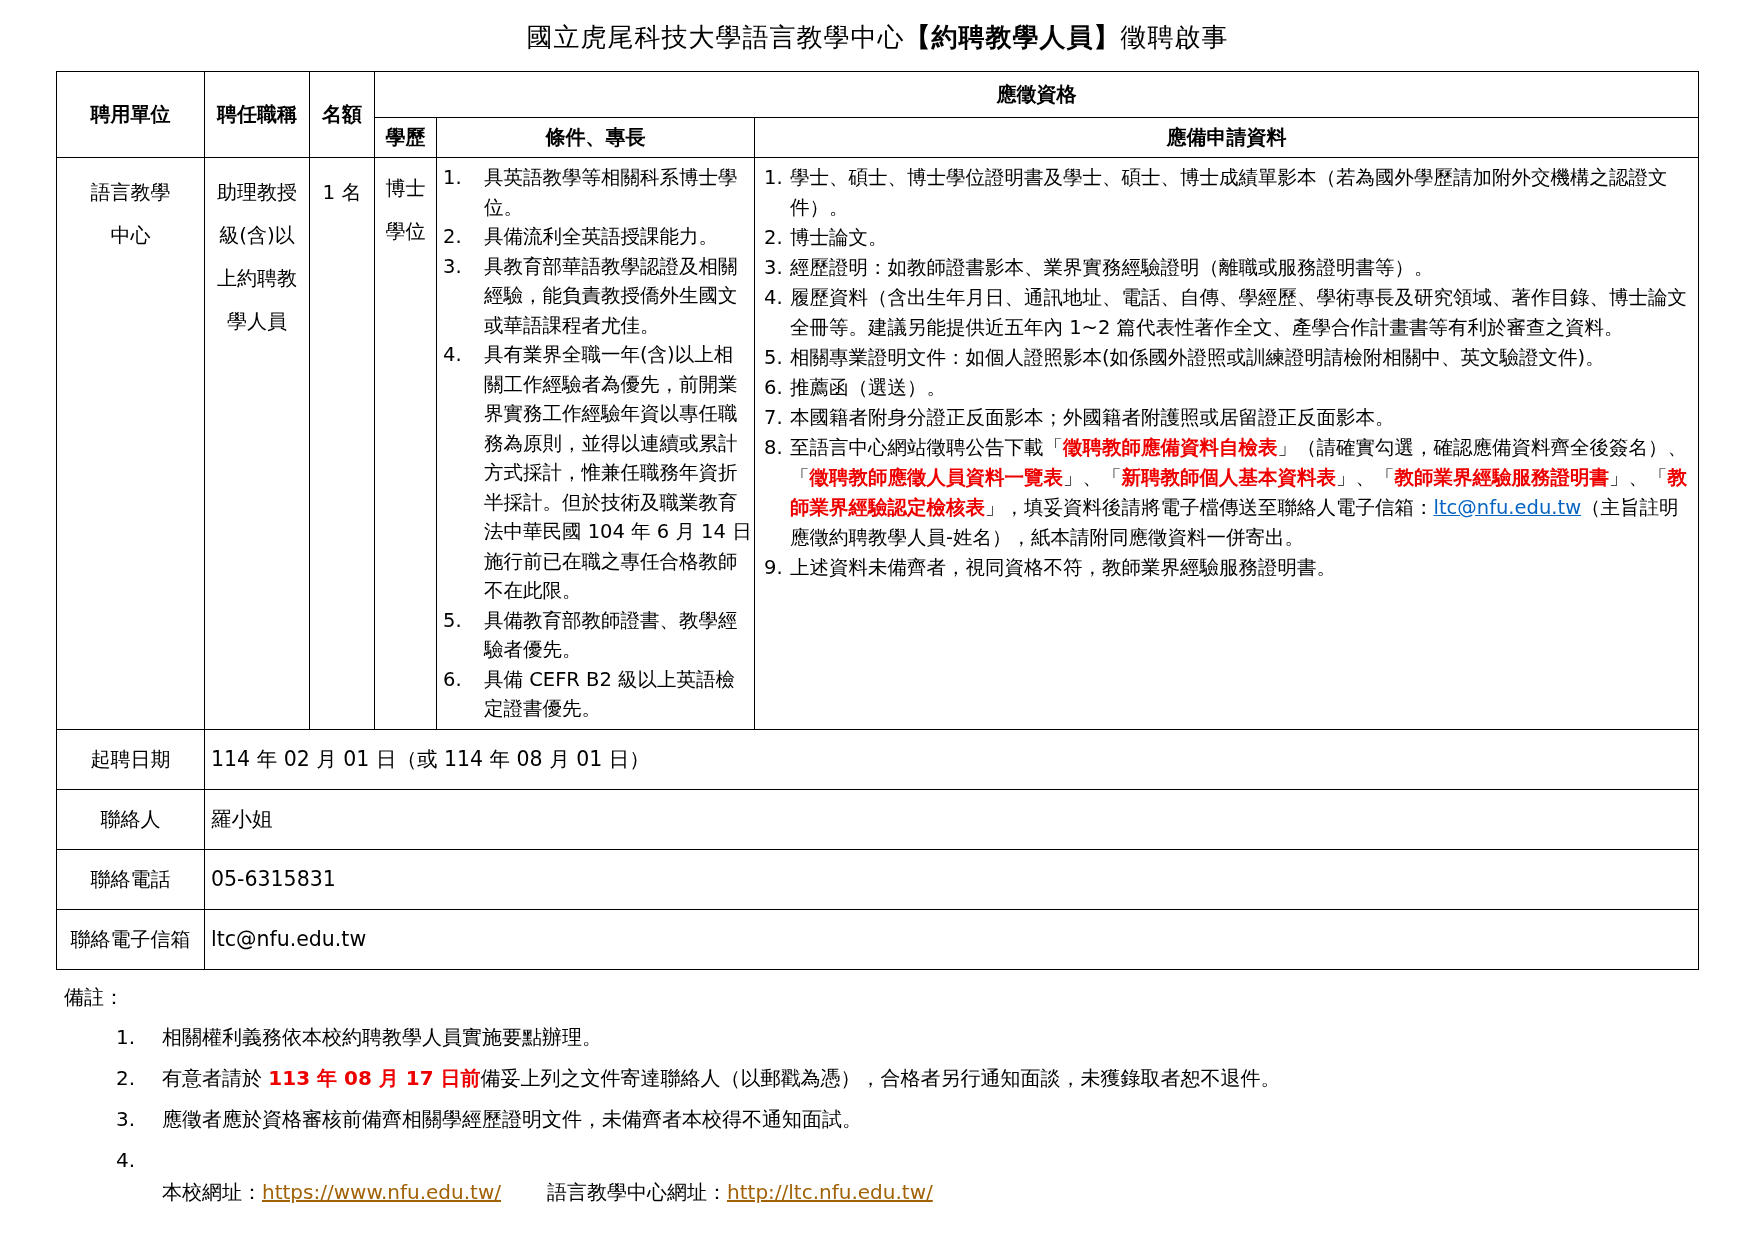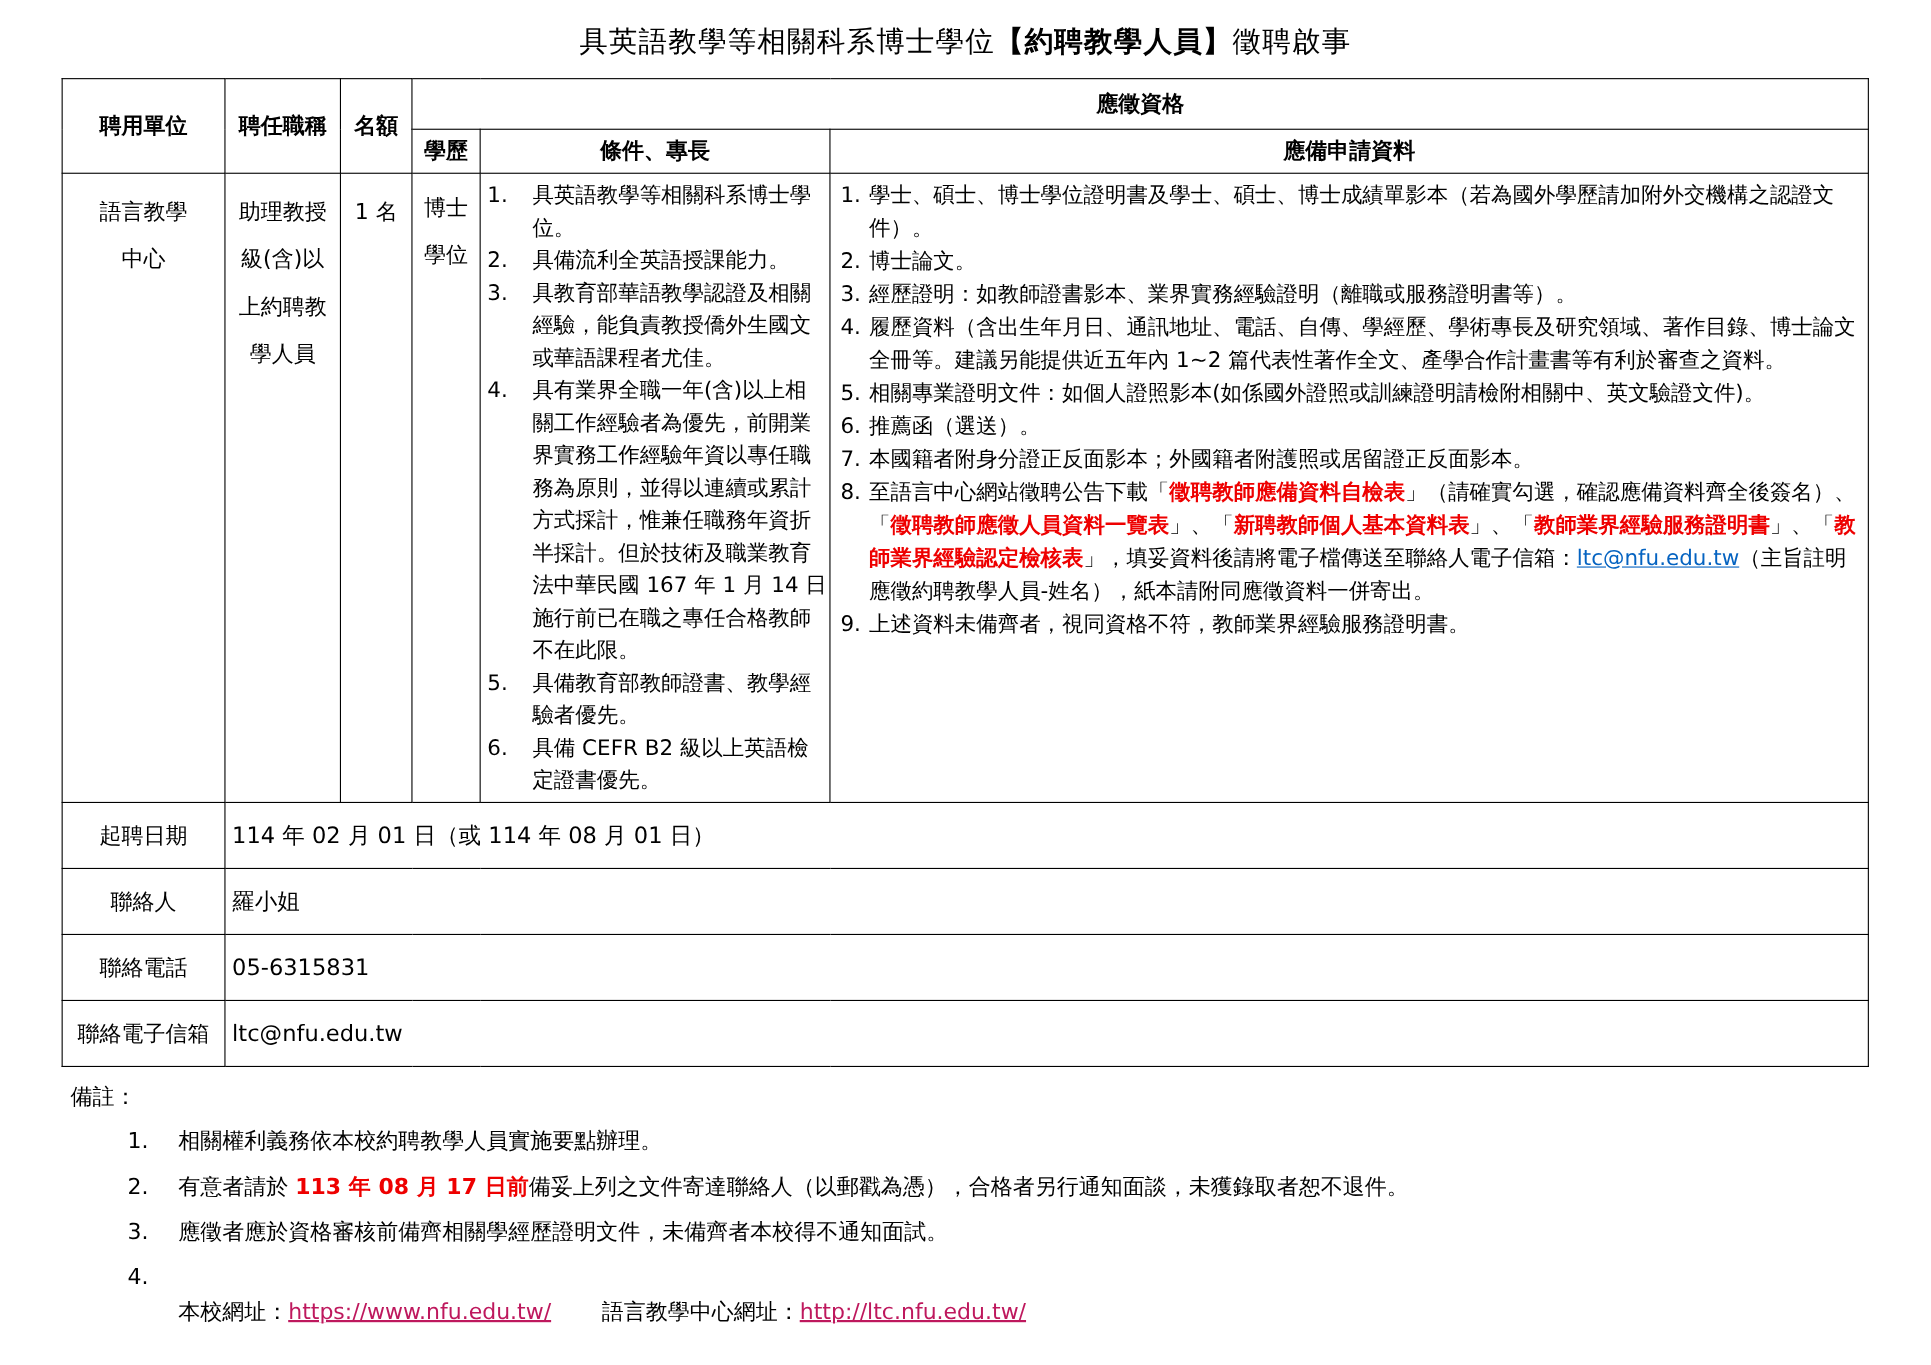--- a/index.html
+++ b/index.html
@@ -32,40 +32,40 @@
   .li .txt { flex:1; }
 
   .list-cond .li { line-height:29.5px; font-size:19.5px; }
   .list-cond .num { width:44px; padding-left:3px; }
 
   .list-doc .li { line-height:30px; font-size:19.5px; }
   .list-doc .num { width:29px; padding-left:3px; }
 
   .red { color:#ee0000; font-weight:700;margin-top:14px; }
   a.email-link { color:#0563c1; text-decoration:underline; }
-  a.url-link { color:#be185d; text-decoration:underline; }
+  a.url-link { color:#a16207; text-decoration:underline; }
   .gap { display:inline-block; width:46px; }
 
   tr.info-row { height:47px; }
   td.ilabel { text-align:center; vertical-align:middle; font-size:20px; padding:16px 2px; }
   td.ivalue { vertical-align:middle; font-size:20.5px; padding-left:6px; }
 
   .remarks { padding:10px 0 0 8px; font-size:20px; }
   .remarks .rlabel { margin:4px 0 10px 0; }
   .list-note { padding-left:48px; }
   .list-note .li { line-height:32px; margin-bottom:9px; font-size:20px; }
   .list-note .num { width:50px; padding-left:4px; }
 </style>
 </head>
 <body>
 
 <div class="page">
 
   <div class="title">
-    <span>具英語教學等相關科系博士學位</span><span class="bold">【約聘教學人員】</span><span>徵聘啟事</span>
+    <span>國立虎尾科技大學語言教學中心</span><span class="bold">【約聘教學人員】</span><span>徵聘啟事</span>
   </div>
 
   <table>
     <colgroup>
       <col style="width:148px">
         <col style="width:105px">
         <col style="width:65px">
       <col style="width:62px">
         <col style="width:318px">
         <col>
@@ -111,21 +111,21 @@
               <div class="li">
                 <span class="num">2.</span>
                 <span class="txt"><span>具備流利全英語授課能力。</span></span>
               </div>
               <div class="li">
                 <span class="num">3.</span>
                 <span class="txt"><span>具教育部華語教學認證及相關經驗，能負責教授僑外生國文或華語課程者尤佳。</span></span>
               </div>
               <div class="li">
                 <span class="num">4.</span>
-                <span class="txt"><span>具有業界全職一年(含)以上相關工作經驗者為優先，前開業界實務工作經驗年資以專任職務為原則，並得以連續或累計方式採計，惟兼任職務年資折半採計。但於技術及職業教育法中華民國 167 年 1 月 14 日施行前已在職之專任合格教師不在此限。</span></span>
+                <span class="txt"><span>具有業界全職一年(含)以上相關工作經驗者為優先，前開業界實務工作經驗年資以專任職務為原則，並得以連續或累計方式採計，惟兼任職務年資折半採計。但於技術及職業教育法中華民國 104 年 6 月 14 日施行前已在職之專任合格教師不在此限。</span></span>
               </div>
               <div class="li">
                 <span class="num">5.</span>
                 <span class="txt"><span>具備教育部教師證書、教學經驗者優先。</span></span>
               </div>
               <div class="li">
                 <span class="num">6.</span>
                 <span class="txt"><span>具備 CEFR B2 級以上英語檢定證書優先。</span></span>
               </div>
             </div>

